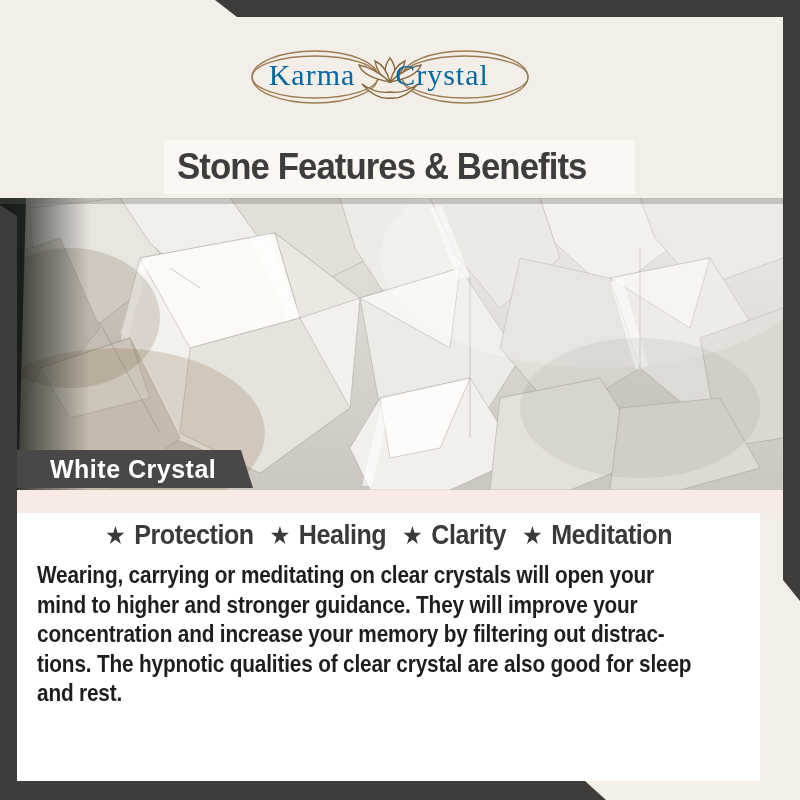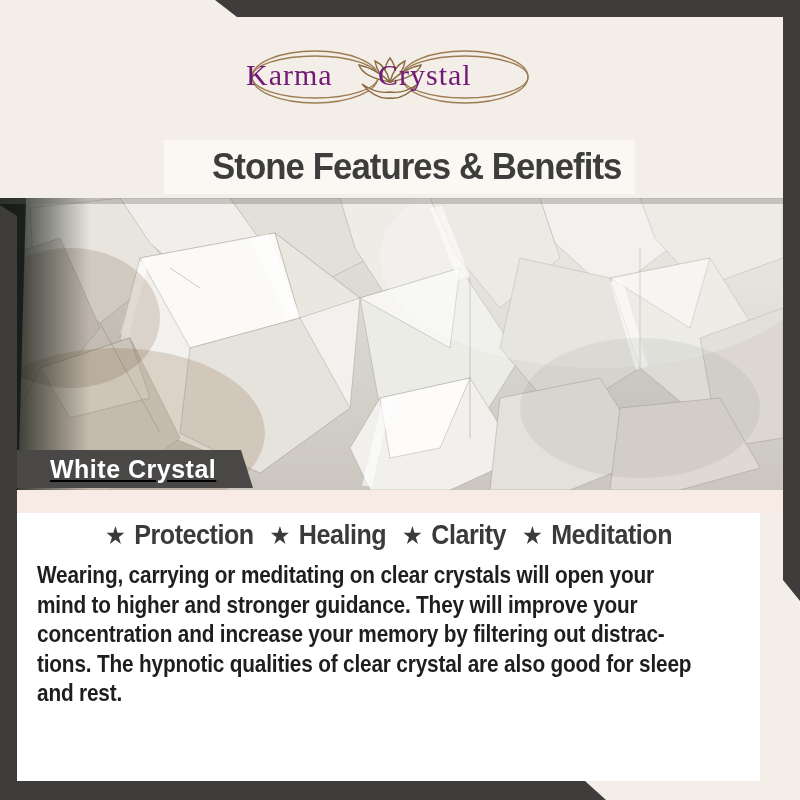--- a/index.html
+++ b/index.html
@@ -17,42 +17,42 @@
     clip-path:polygon(0 0,17px 0,17px 601px,0 580px);}
   .bar-left{left:0;top:205px;width:17px;height:595px;
     clip-path:polygon(0 0,17px 11px,17px 595px,0 595px);}
   .bar-bottom{left:0;top:781px;width:606px;height:19px;
     clip-path:polygon(0 0,585px 0,606px 19px,0 19px);}
   
   .logo{left:240px;top:44px;width:300px;height:64px;}
   .logo svg{position:absolute;left:0;top:0;}
   .brand-word{
     position:absolute;top:11px;height:40px;line-height:40px;
-    font-family:"Liberation Serif",serif;font-size:30px;color:#701a75;
-    letter-spacing:1px;
+    font-family:"Liberation Serif",serif;font-size:30px;color:#0369a1;
+    letter-spacing:1px;text-align:center;
   }
   .brand-left{left:6px;width:132px;}
   .brand-right{left:138px;width:128px;}
   
   .title-box{
     left:164px;top:140px;width:471px;height:54px;background:#fbf8f4;
-    display:flex;align-items:center;justify-content:flex-end;
+    display:flex;align-items:center;justify-content:flex-start;
   }
   .title-text{
     font-size:37px;font-weight:bold;color:#3d3d3d;letter-spacing:-1px;
     transform:scaleX(.94);white-space:nowrap;
   }
   
   .photo{left:0;top:198px;width:783px;height:292px;overflow:hidden;}
   .photo svg{display:block;width:783px;height:292px;}
   
   .crystal-label{
     left:17px;top:450px;width:236px;height:38px;background:#4a4846;
     clip-path:polygon(0 0,224px 0,236px 100%,0 100%);
-    display:flex;align-items:center;padding-left:33px;box-sizing:border-box;text-decoration:underline;
+    display:flex;align-items:center;padding-left:33px;box-sizing:border-box;
   }
   .crystal-label span{
     color:#ffffff;font-size:25px;font-weight:bold;letter-spacing:.5px;
     white-space:nowrap;
   }
   
   .pink-strip{left:17px;top:490px;width:766px;height:23px;background:#f8ebe6;}
   .content-box{left:17px;top:513px;width:743px;height:268px;background:#ffffff;}
   
   .benefits{

